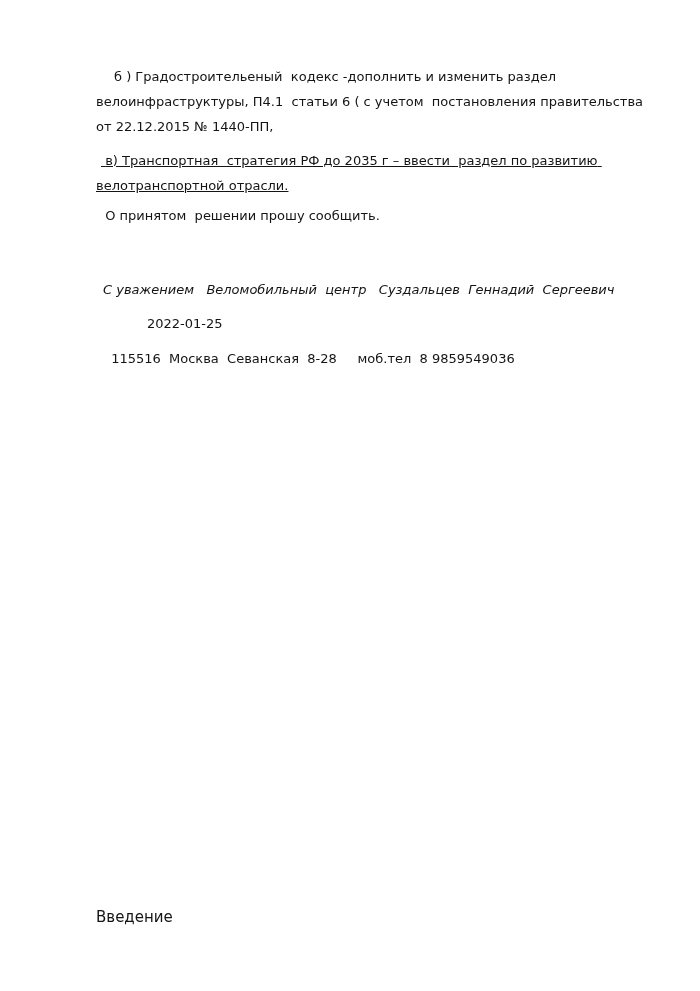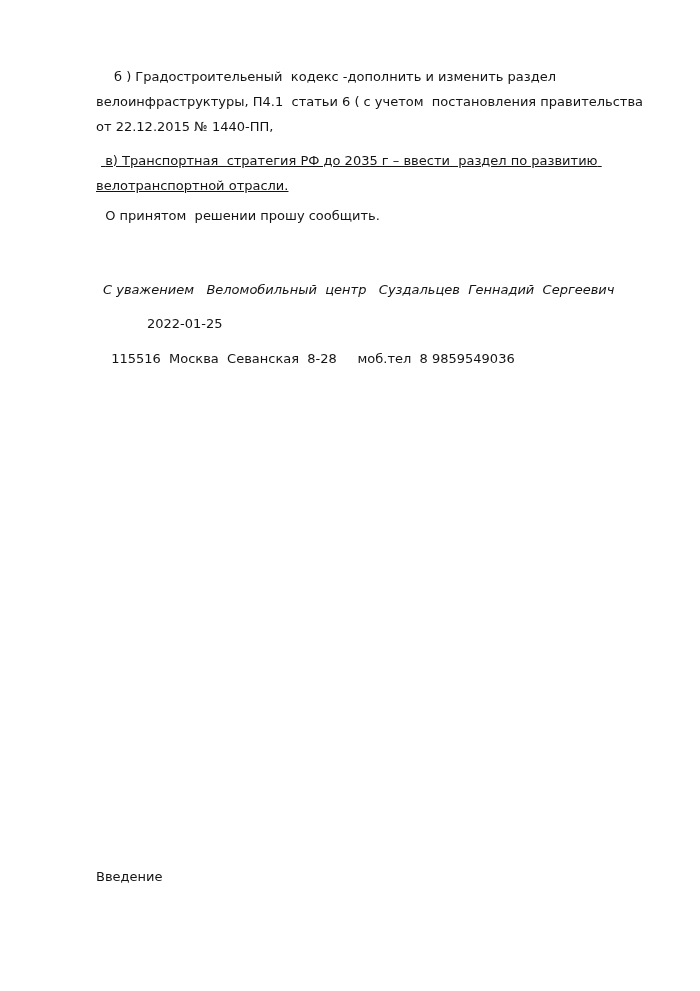--- a/index.html
+++ b/index.html
@@ -62,23 +62,23 @@
     margin-left: 44px;
   }
   .address {
     left: 96px;
     top: 346px;
     width: 560px;
     text-indent: 11px;
   }
   .heading {
     left: 96px;
-    top: 864px;
+    top: 905px;
     width: 560px;
-    font-size: 13px;
+    font-size: 15px;
   }
 </style>
 </head>
 <body>
 
 <div class="page">
 
   <div class="block para-a">б ) Градостроительеный  кодекс -дополнить и изменить раздел велоинфраструктуры, П4.1  статьи 6 ( с учетом  постановления правительства от 22.12.2015 № 1440-ПП,</div>
 
   <div class="block para-b"> в) Транспортная  стратегия РФ до 2035 г – ввести  раздел по развитию велотранспортной отрасли.</div>

